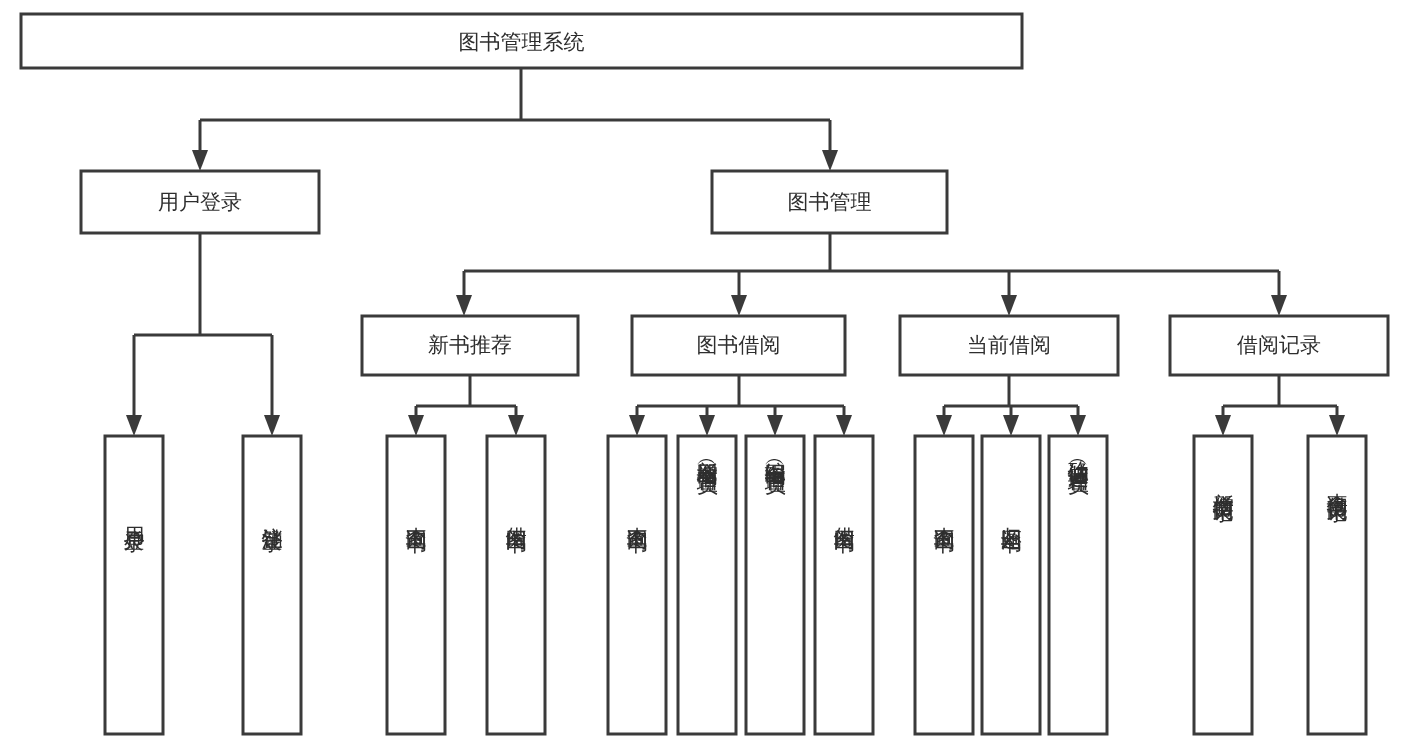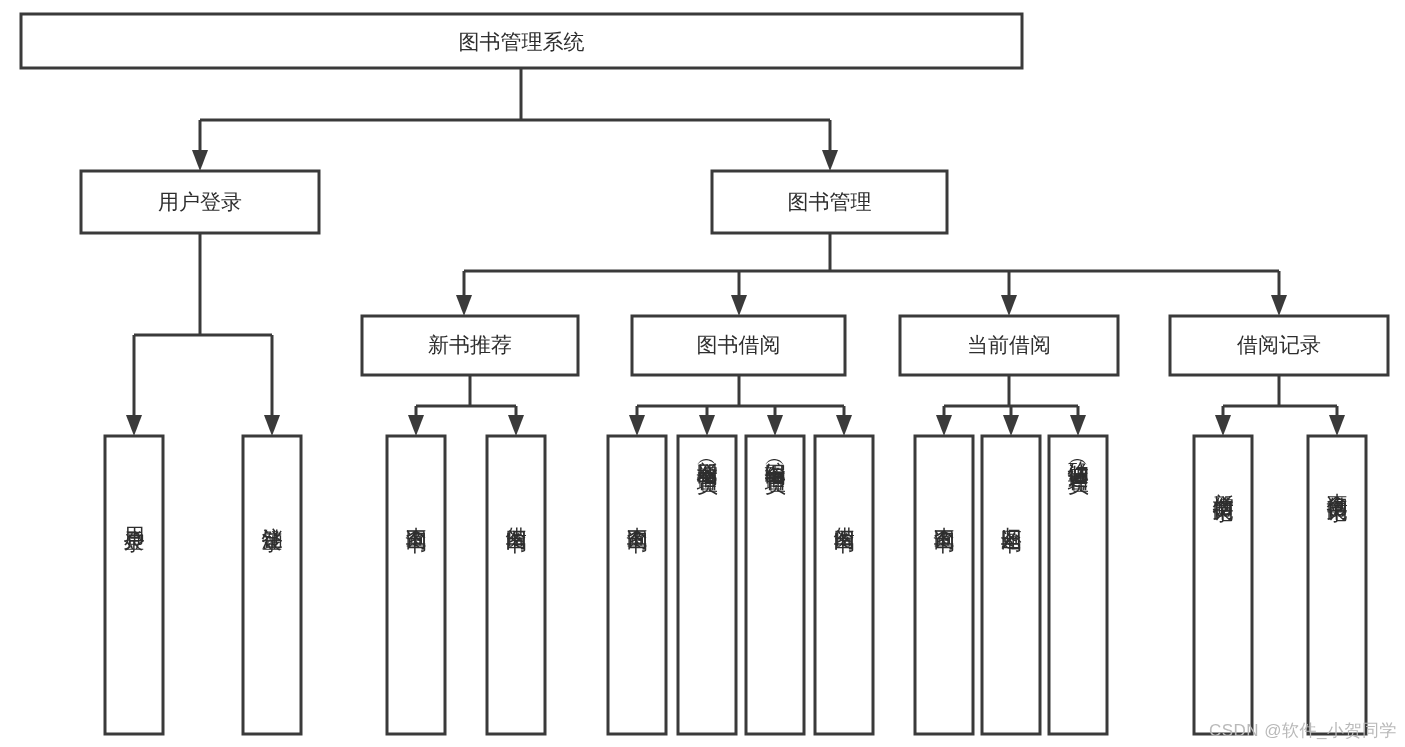--- a/index.html
+++ b/index.html
@@ -241,15 +241,14 @@
   <div class="vlabel-wrap" style="left:1049px; top:436px; width:58px; height:298px;">
     <span class="vlabel" style="margin-top:8px;">确认归还（管理员）</span>
   </div>
   <div class="vlabel-wrap" style="left:1194px; top:436px; width:58px; height:298px;">
     <span class="vlabel" style="margin-top:40px;">新增借阅记录</span>
   </div>
   <div class="vlabel-wrap" style="left:1308px; top:436px; width:58px; height:298px;">
     <span class="vlabel" style="margin-top:40px;">查询借阅记录</span>
   </div>
 
-  <div id="watermark">CSDN @软件_小贺同学</div>
 
 </div>
 
 </body></html>

